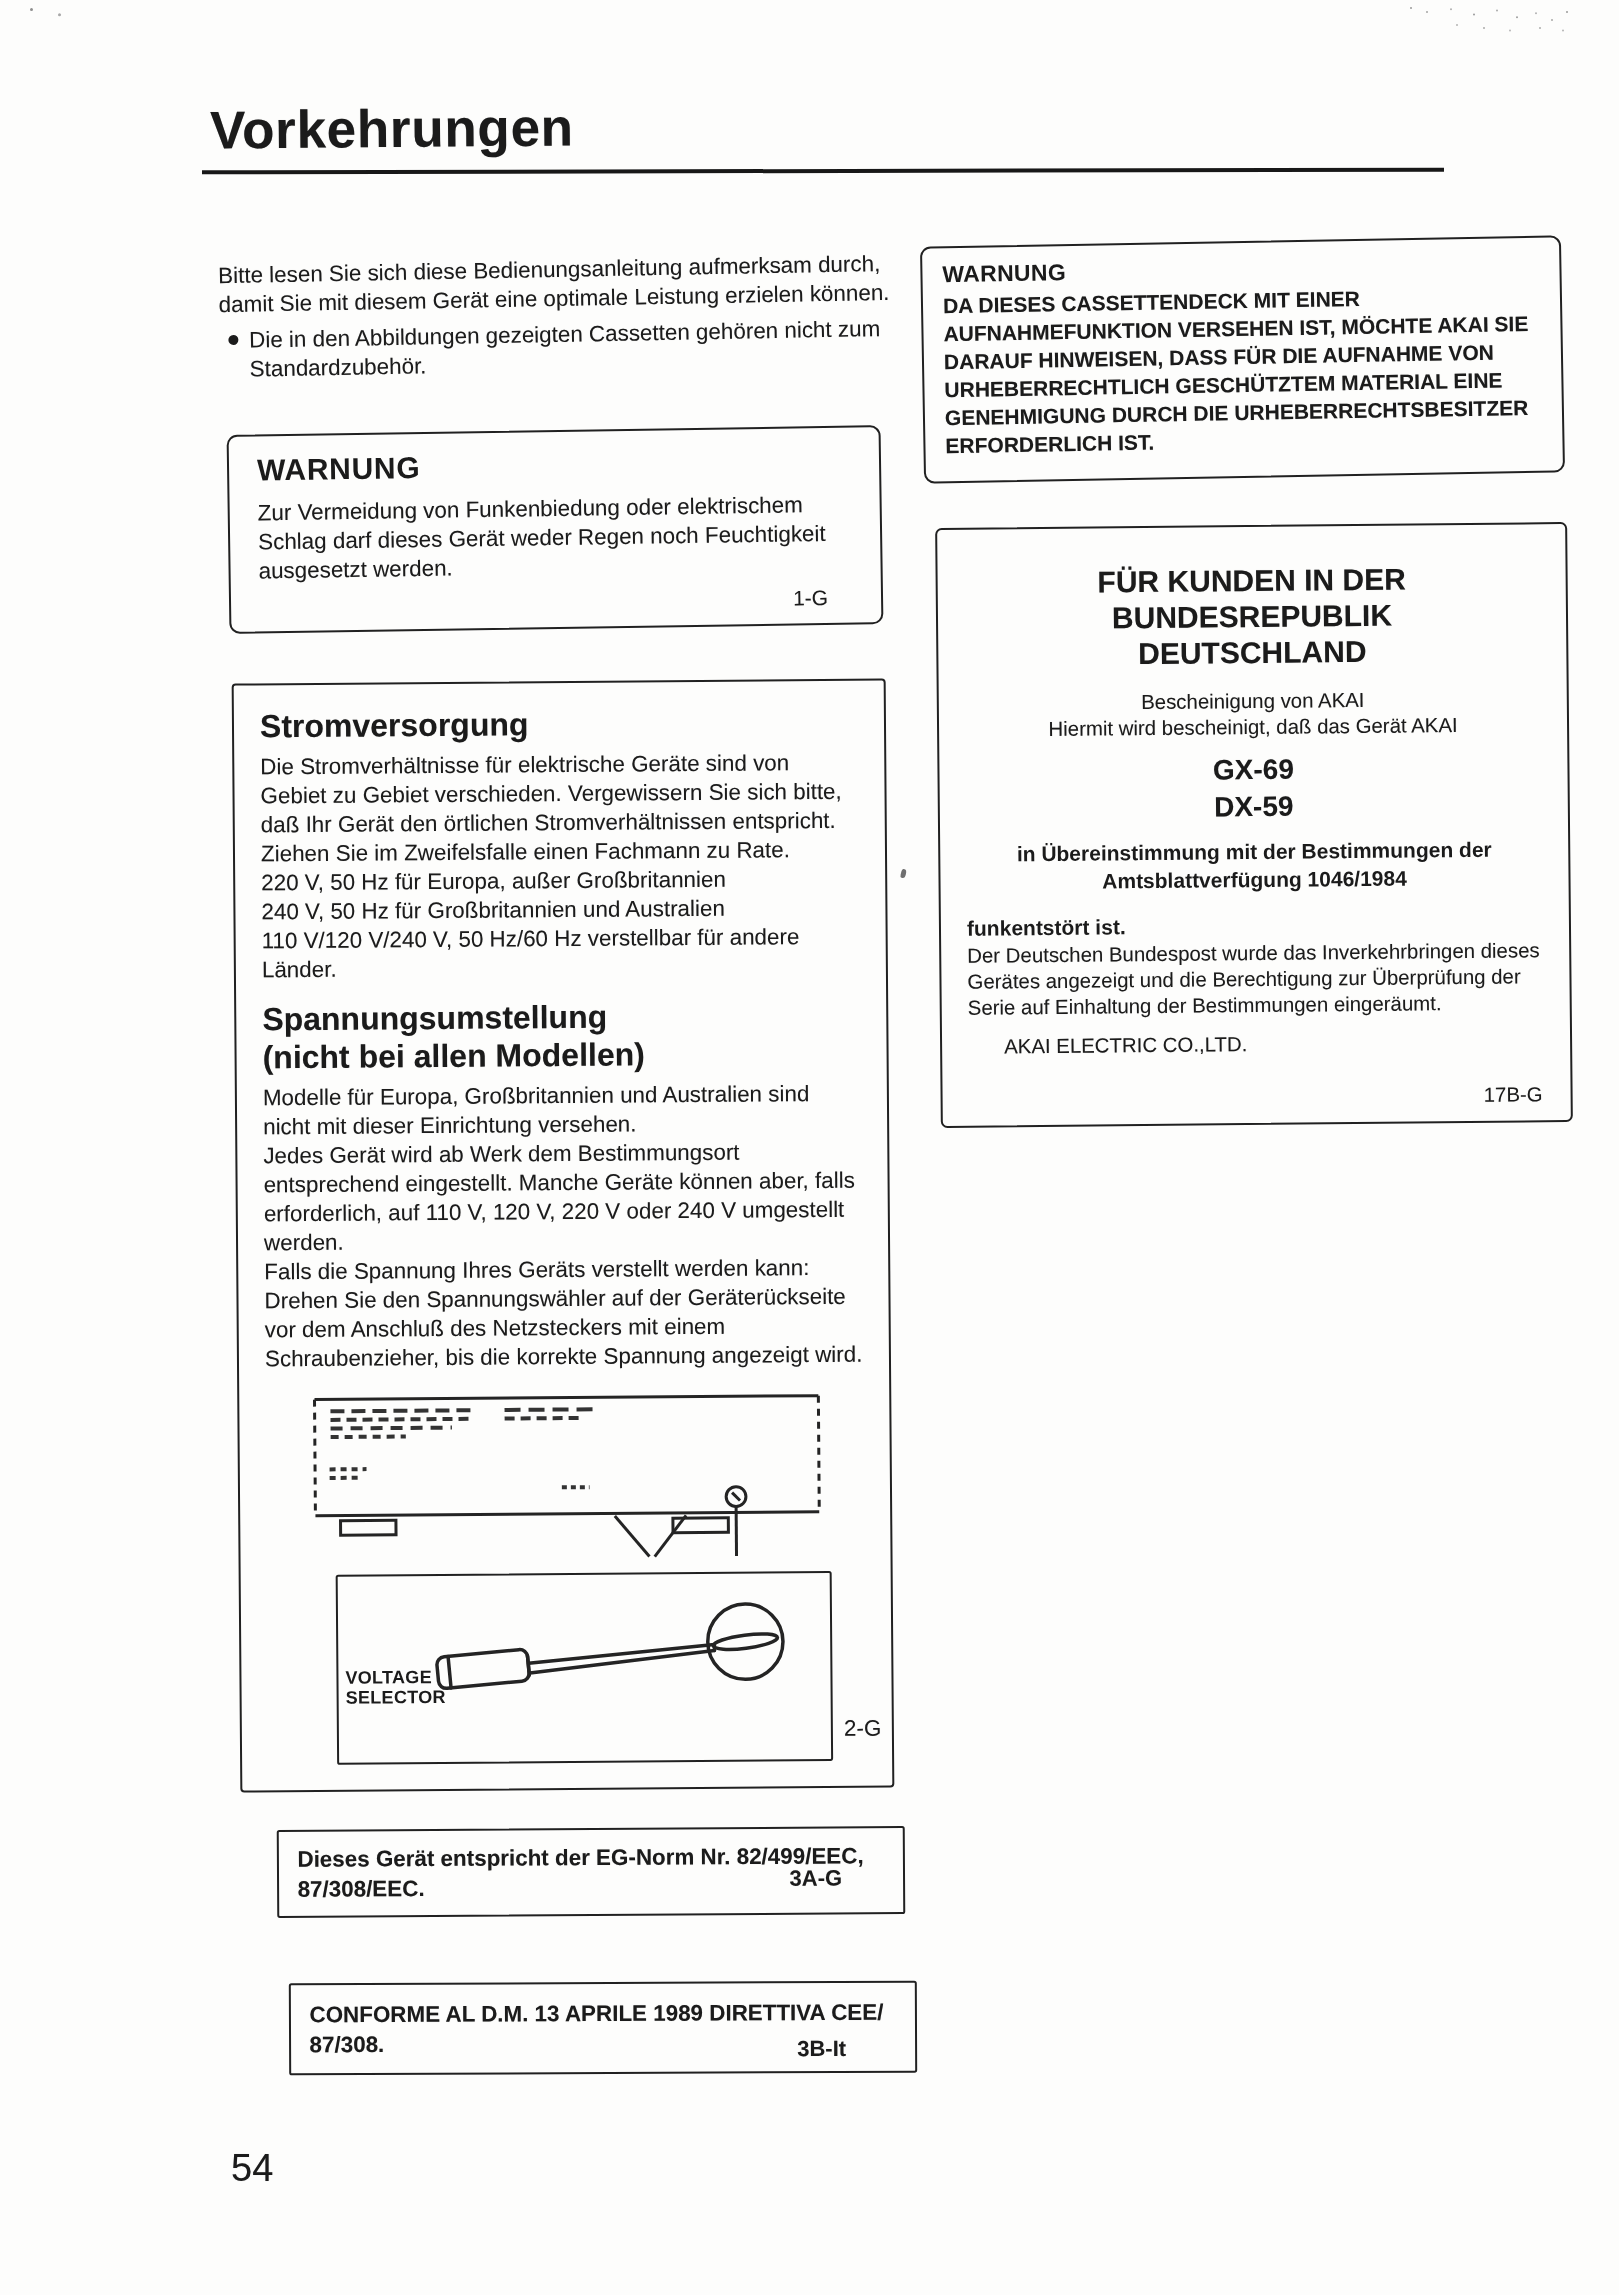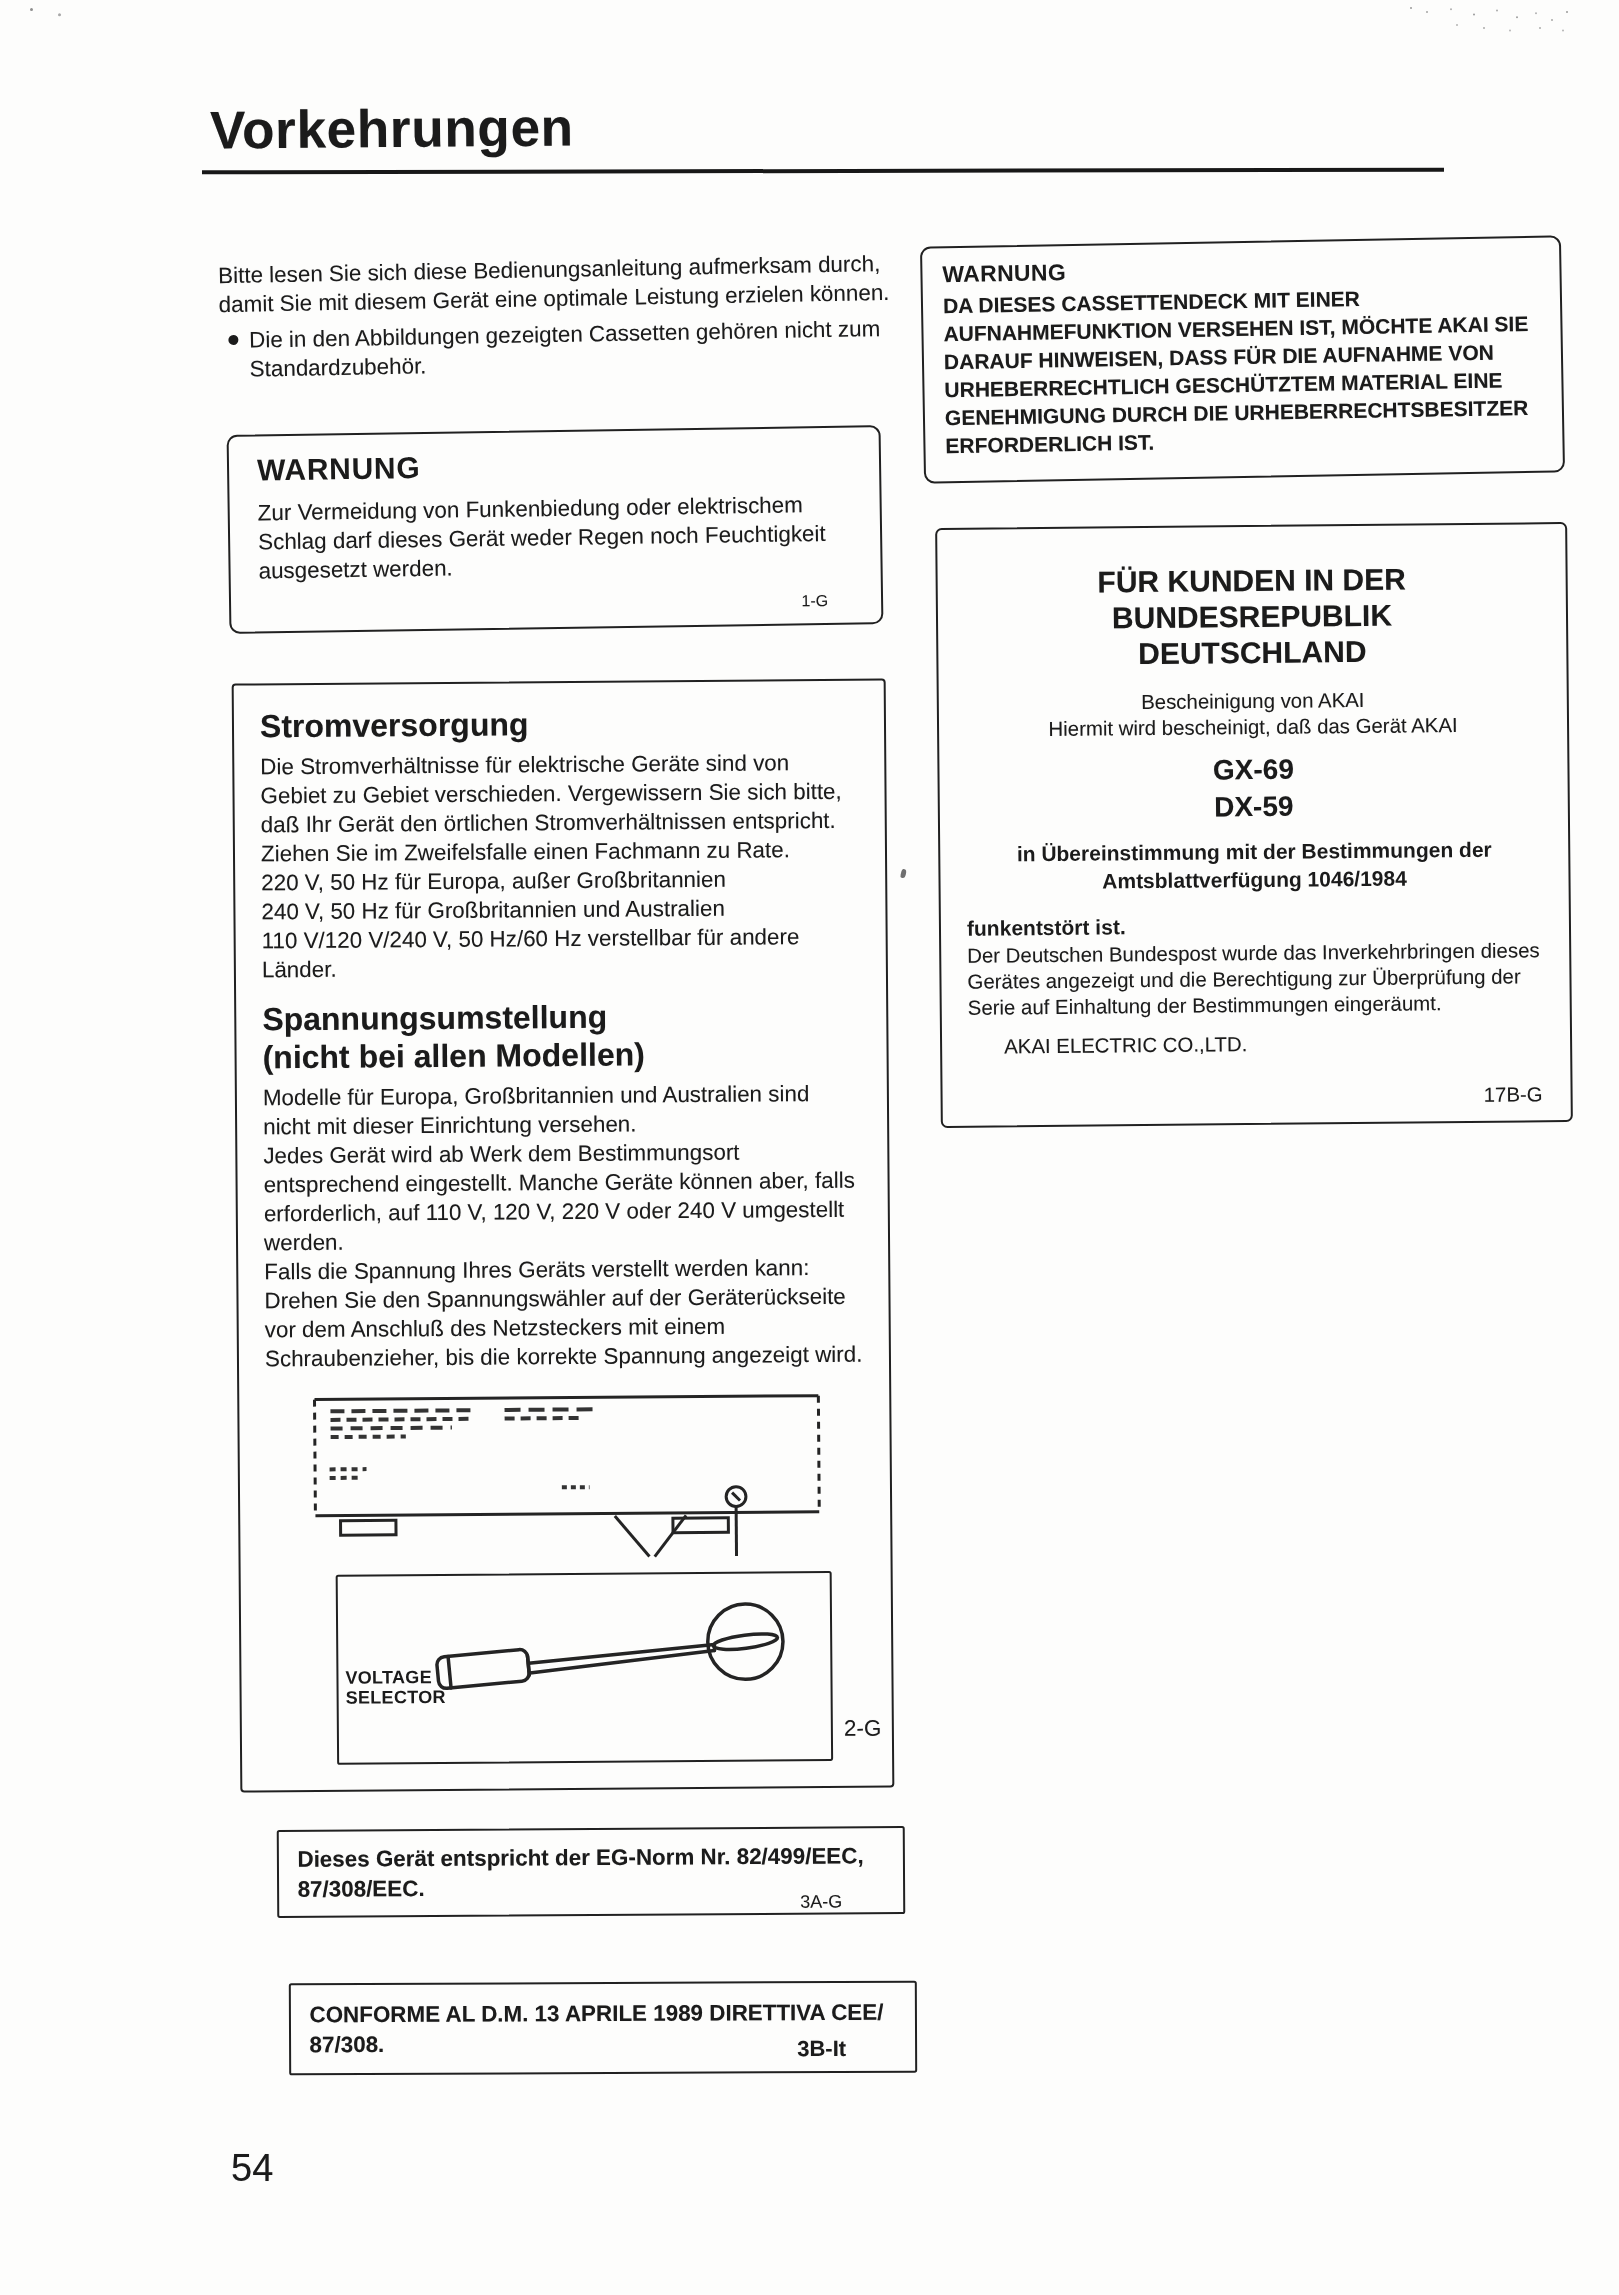--- a/index.html
+++ b/index.html
@@ -9,21 +9,21 @@
     font-family:"Liberation Sans","DejaVu Sans",sans-serif;
     -webkit-font-smoothing:antialiased;
   }
   h1,h2,h3,p{margin:0;}
   .abs{position:absolute;}
   .box{border:2px solid #212121;box-sizing:border-box;background:transparent;}
   .txt{font-size:22.4px;line-height:29px;text-shadow:0 0 0.7px rgba(25,25,25,.28);}
   .small{font-size:20.4px;line-height:26px;}
   .pre{white-space:pre-line;}
   .center{text-align:center;}
-  .code{position:absolute;font-size:16px;text-shadow:0 0 0.7px rgba(25,25,25,.25);}
+  .code{position:absolute;font-size:21px;text-shadow:0 0 0.7px rgba(25,25,25,.25);}
 
   
   .title{left:210px;top:98px;font-size:53px;font-weight:700;letter-spacing:0.7px;
          transform:rotate(-0.5deg);text-shadow:0 0 0.7px rgba(0,0,0,.35);}
   .rule{left:202px;top:169px;width:1242px;height:4px;background:#181818;transform:rotate(-0.12deg);}
 
   
   .intro{left:219px;top:255px;width:673px;transform:rotate(-1.05deg);}
   .bullet-row{display:flex;margin-top:6.6px;}
   .bullet-dot{flex:0 0 auto;width:10px;height:10px;border-radius:50%;background:#1b1b1b;margin:9.2px 10.6px 0 9.2px;}
@@ -43,21 +43,21 @@
   .power .code{right:10.6px;bottom:44px;font-weight:400;font-size:22.4px;margin-top:15px;}
   .figure{margin:16px 0 0 40px;}
   .inner-box{position:relative;margin:13px 0 0 69px;width:496px;height:190px;border-radius:2.6px;}
   .selector-label{position:absolute;left:7px;top:91px;width:86px;text-align:right;
                   font-size:18px;line-height:20.4px;font-weight:700;letter-spacing:0.3px;}
   .driver-svg{position:absolute;left:61px;top:10.6px;}
 
   
   .egbox{left:277px;top:1828px;width:628px;height:88px;border-radius:2.6px;
          transform:rotate(-0.35deg);padding:13px 18.5px;}
-  .egbox .code{right:61px;bottom:0;font-weight:400;font-size:18px;}
+  .egbox .code{right:61px;bottom:21px;font-weight:700;font-size:22px;}
   .confbox{left:289px;top:1982px;width:628px;height:92px;border-radius:2.6px;
          transform:rotate(-0.25deg);padding:14.5px 18.5px;}
   .confbox .code{right:69px;bottom:9.2px;font-weight:700;font-size:22px;}
   .lawtext{font-size:22.4px;line-height:30px;font-weight:700;text-shadow:0 0 0.7px rgba(0,0,0,.3);}
 
   
   .copybox{left:922px;top:241px;width:641px;height:237px;border-radius:10.6px;
            transform:rotate(-1.0deg);padding:13px 20px;}
   .copybox .c-title{font-size:23px;font-weight:700;margin-bottom:4px;letter-spacing:0.3px;}
   .copybox .c-body{font-size:21px;line-height:28px;font-weight:600;text-shadow:0 0 0.7px rgba(0,0,0,.3);}

